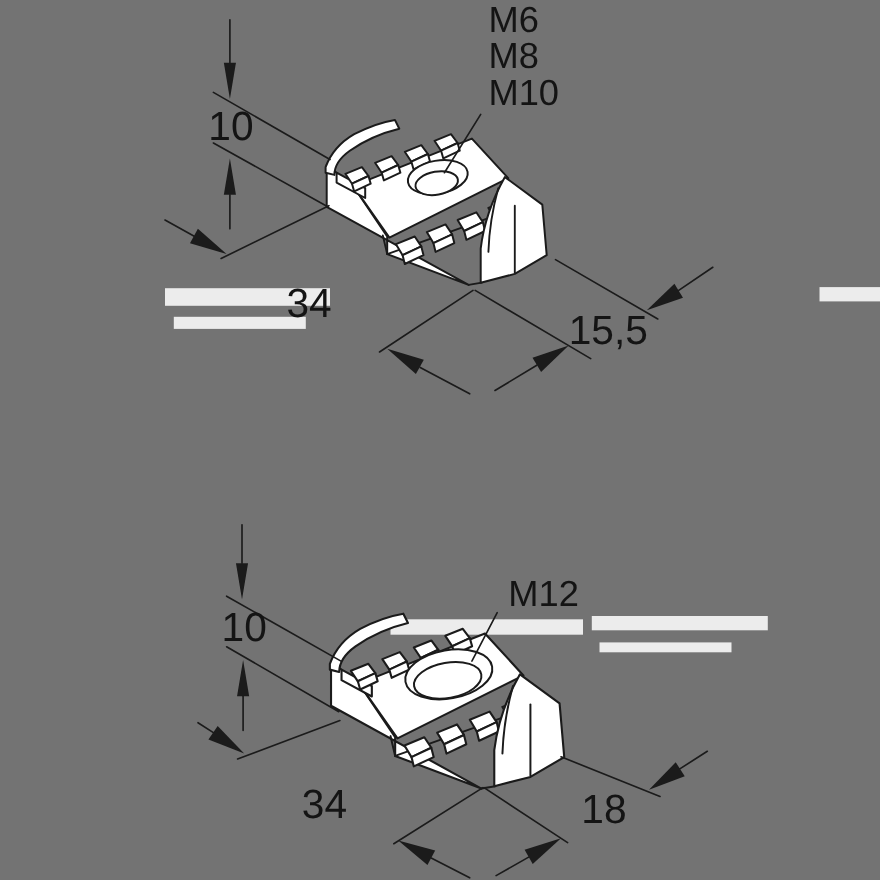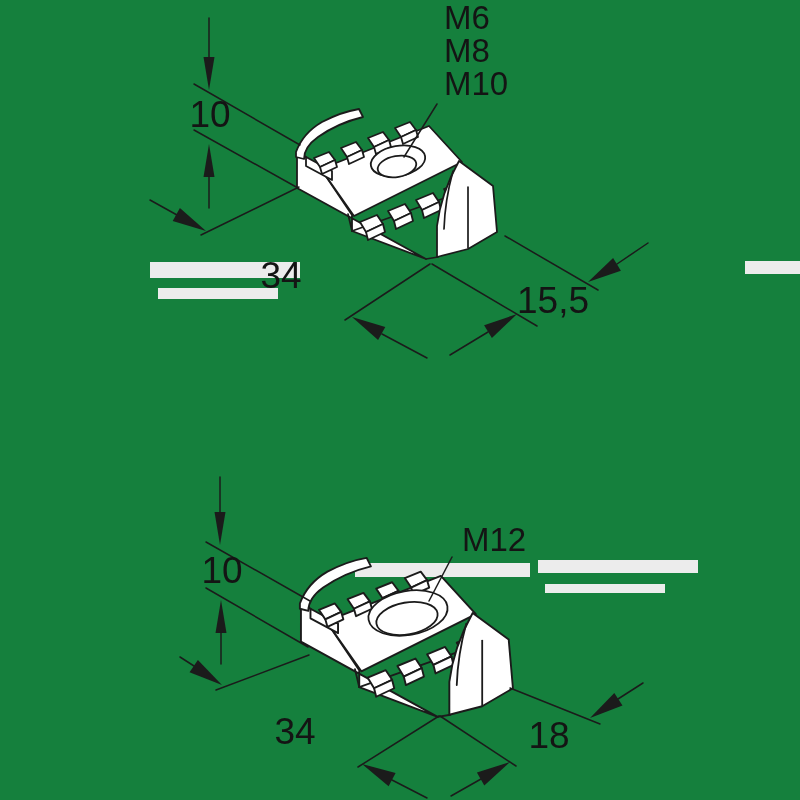--- a/index.html
+++ b/index.html
@@ -1,16 +1,16 @@
 <!DOCTYPE html>
 <html><head>
 <meta charset="utf-8">
 <style>
   html,body{margin:0;padding:0;width:800px;height:800px;background:#fff;overflow:hidden;}
-  .stage{position:relative;width:800px;height:800px;background:#15803d;}
+  .stage{position:relative;width:800px;height:800px;background:#737373;}
   svg{position:absolute;left:0;top:0;}
   .outline{fill:#ffffff;stroke:#1b1b1b;stroke-width:1.8;stroke-linejoin:round;}
   .thin{fill:none;stroke:#1b1b1b;stroke-width:1.7;stroke-linejoin:round;stroke-linecap:round;}
   .dimline{fill:none;stroke:#1b1b1b;stroke-width:1.5;stroke-linecap:round;}
   .arrow{fill:#1b1b1b;stroke:none;}
   .dimtext{font-family:"Liberation Sans", sans-serif;font-size:37px;fill:#141414;}
   .labeltext{font-family:"Liberation Sans", sans-serif;font-size:33px;fill:#141414;}
   .mid{text-anchor:middle;}
   .smudge{fill:#ececec;}
 </style>

